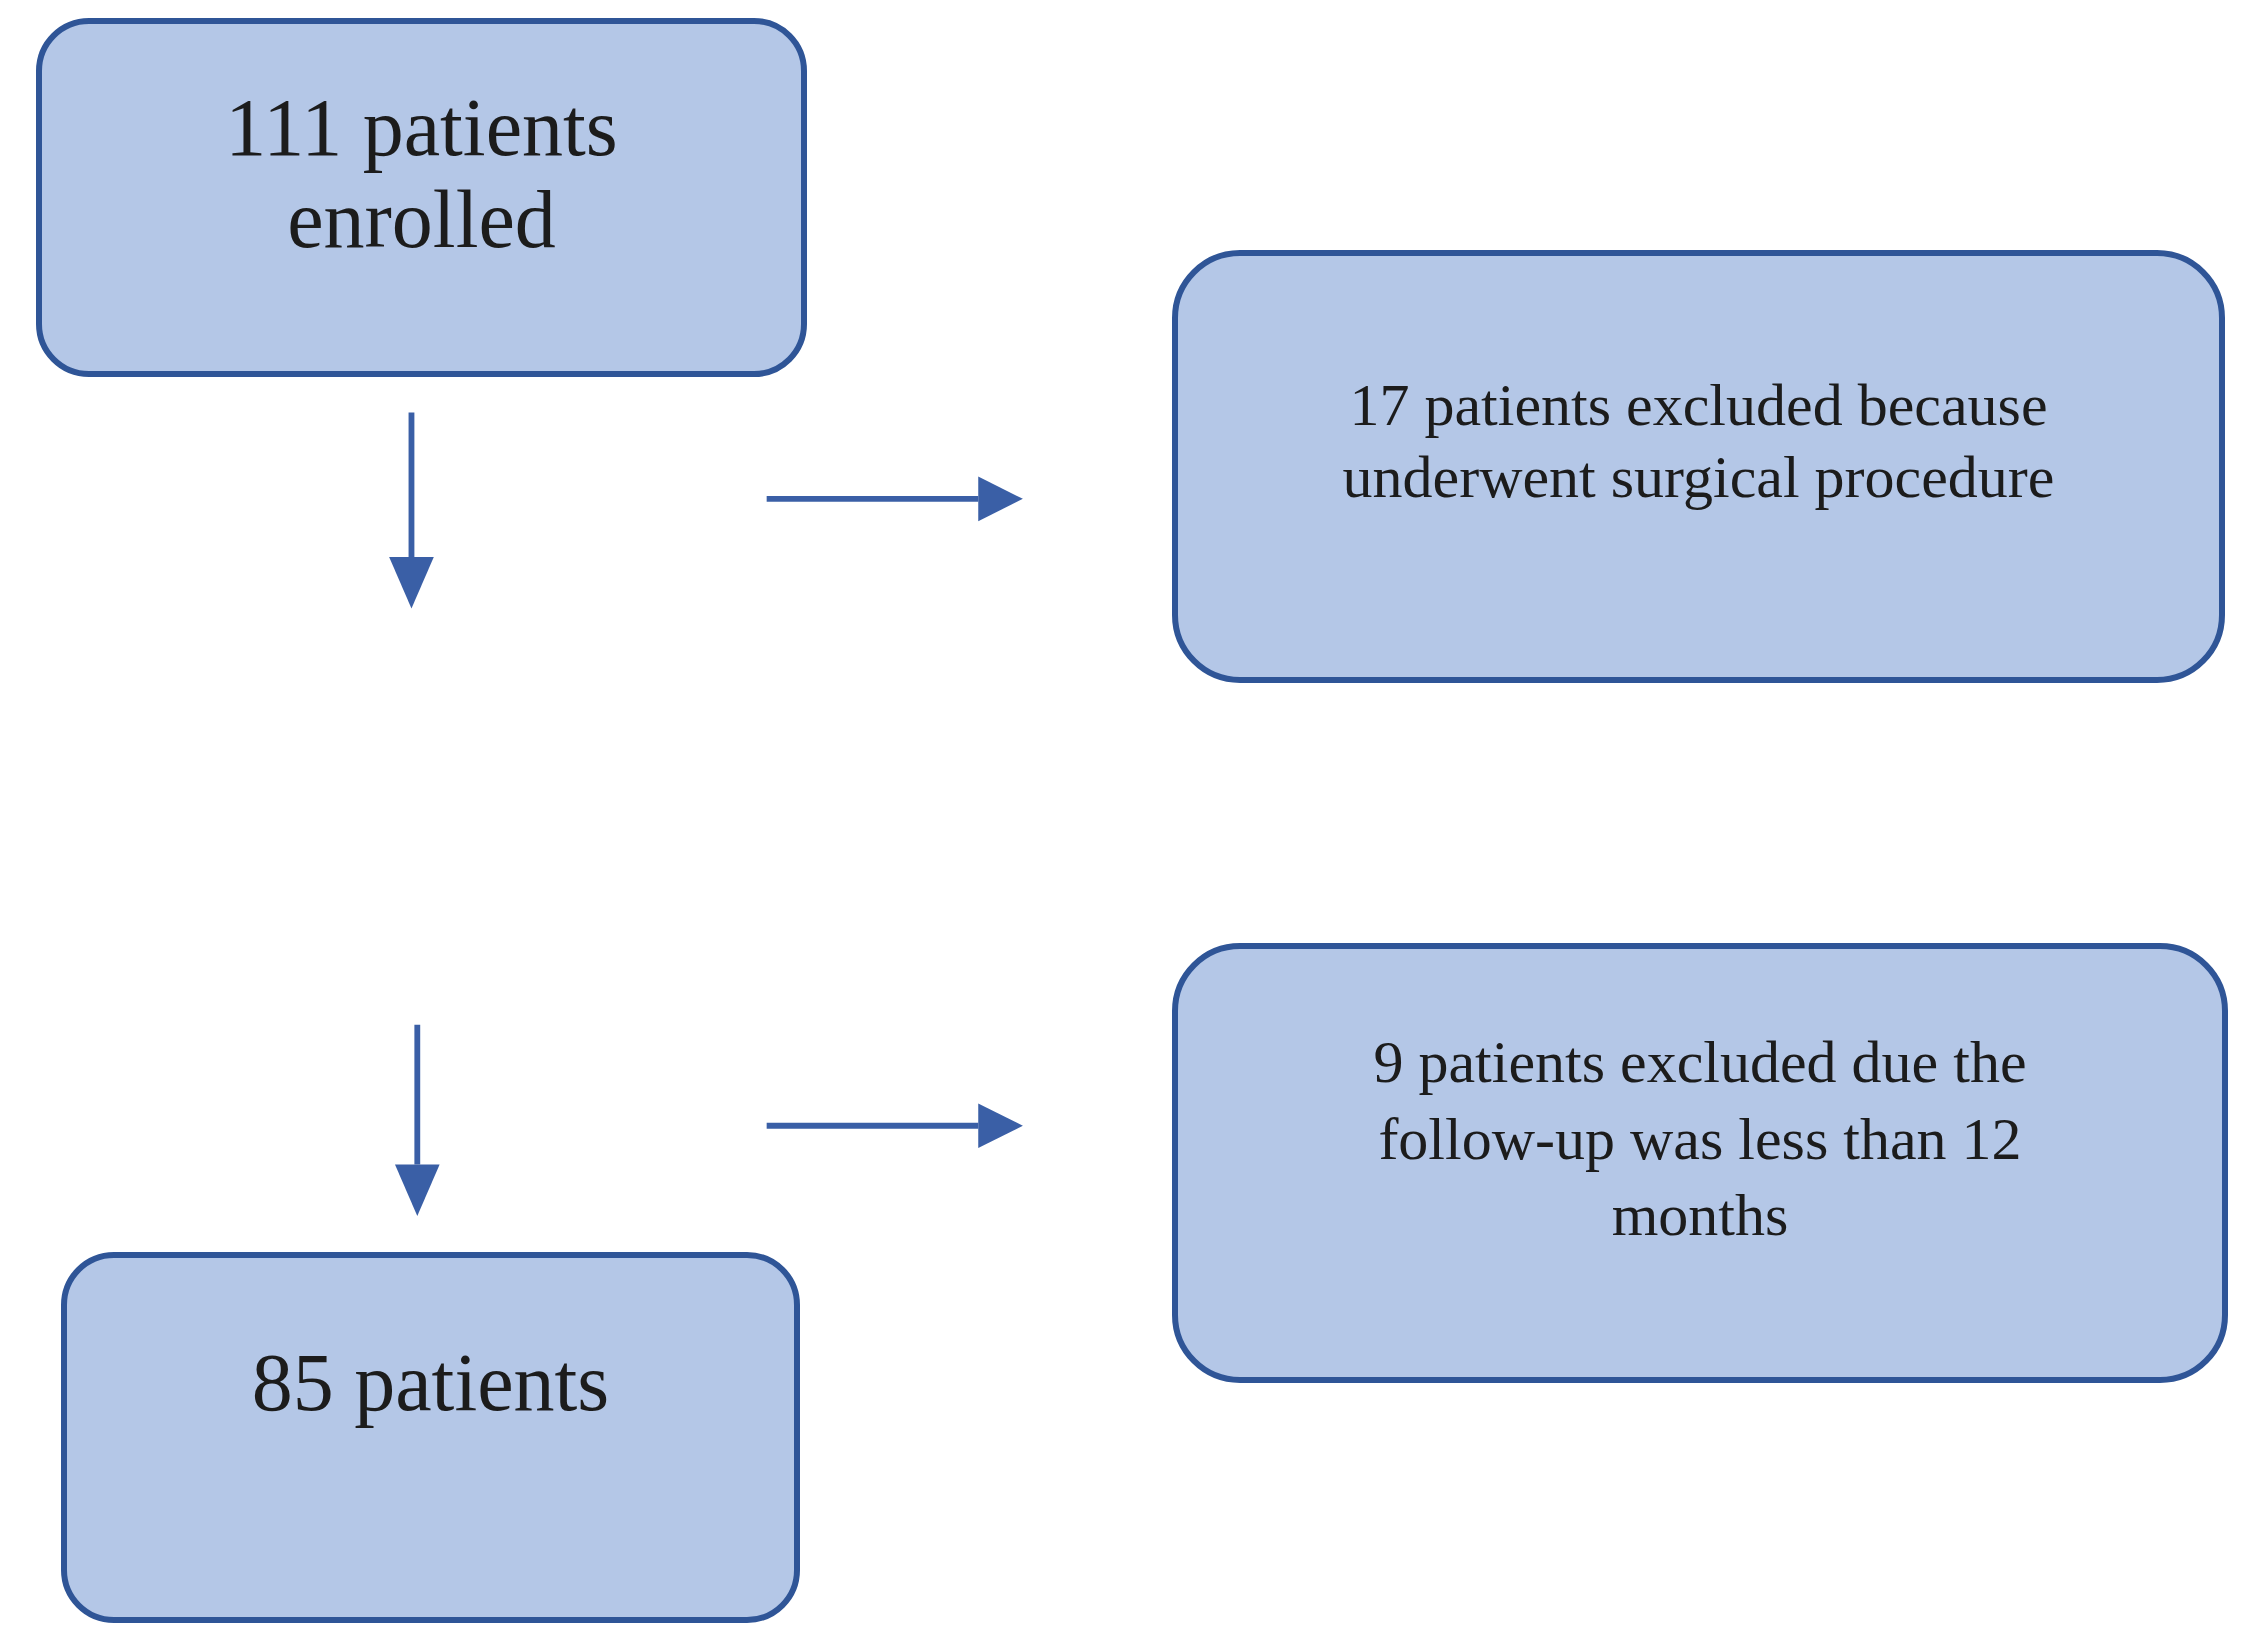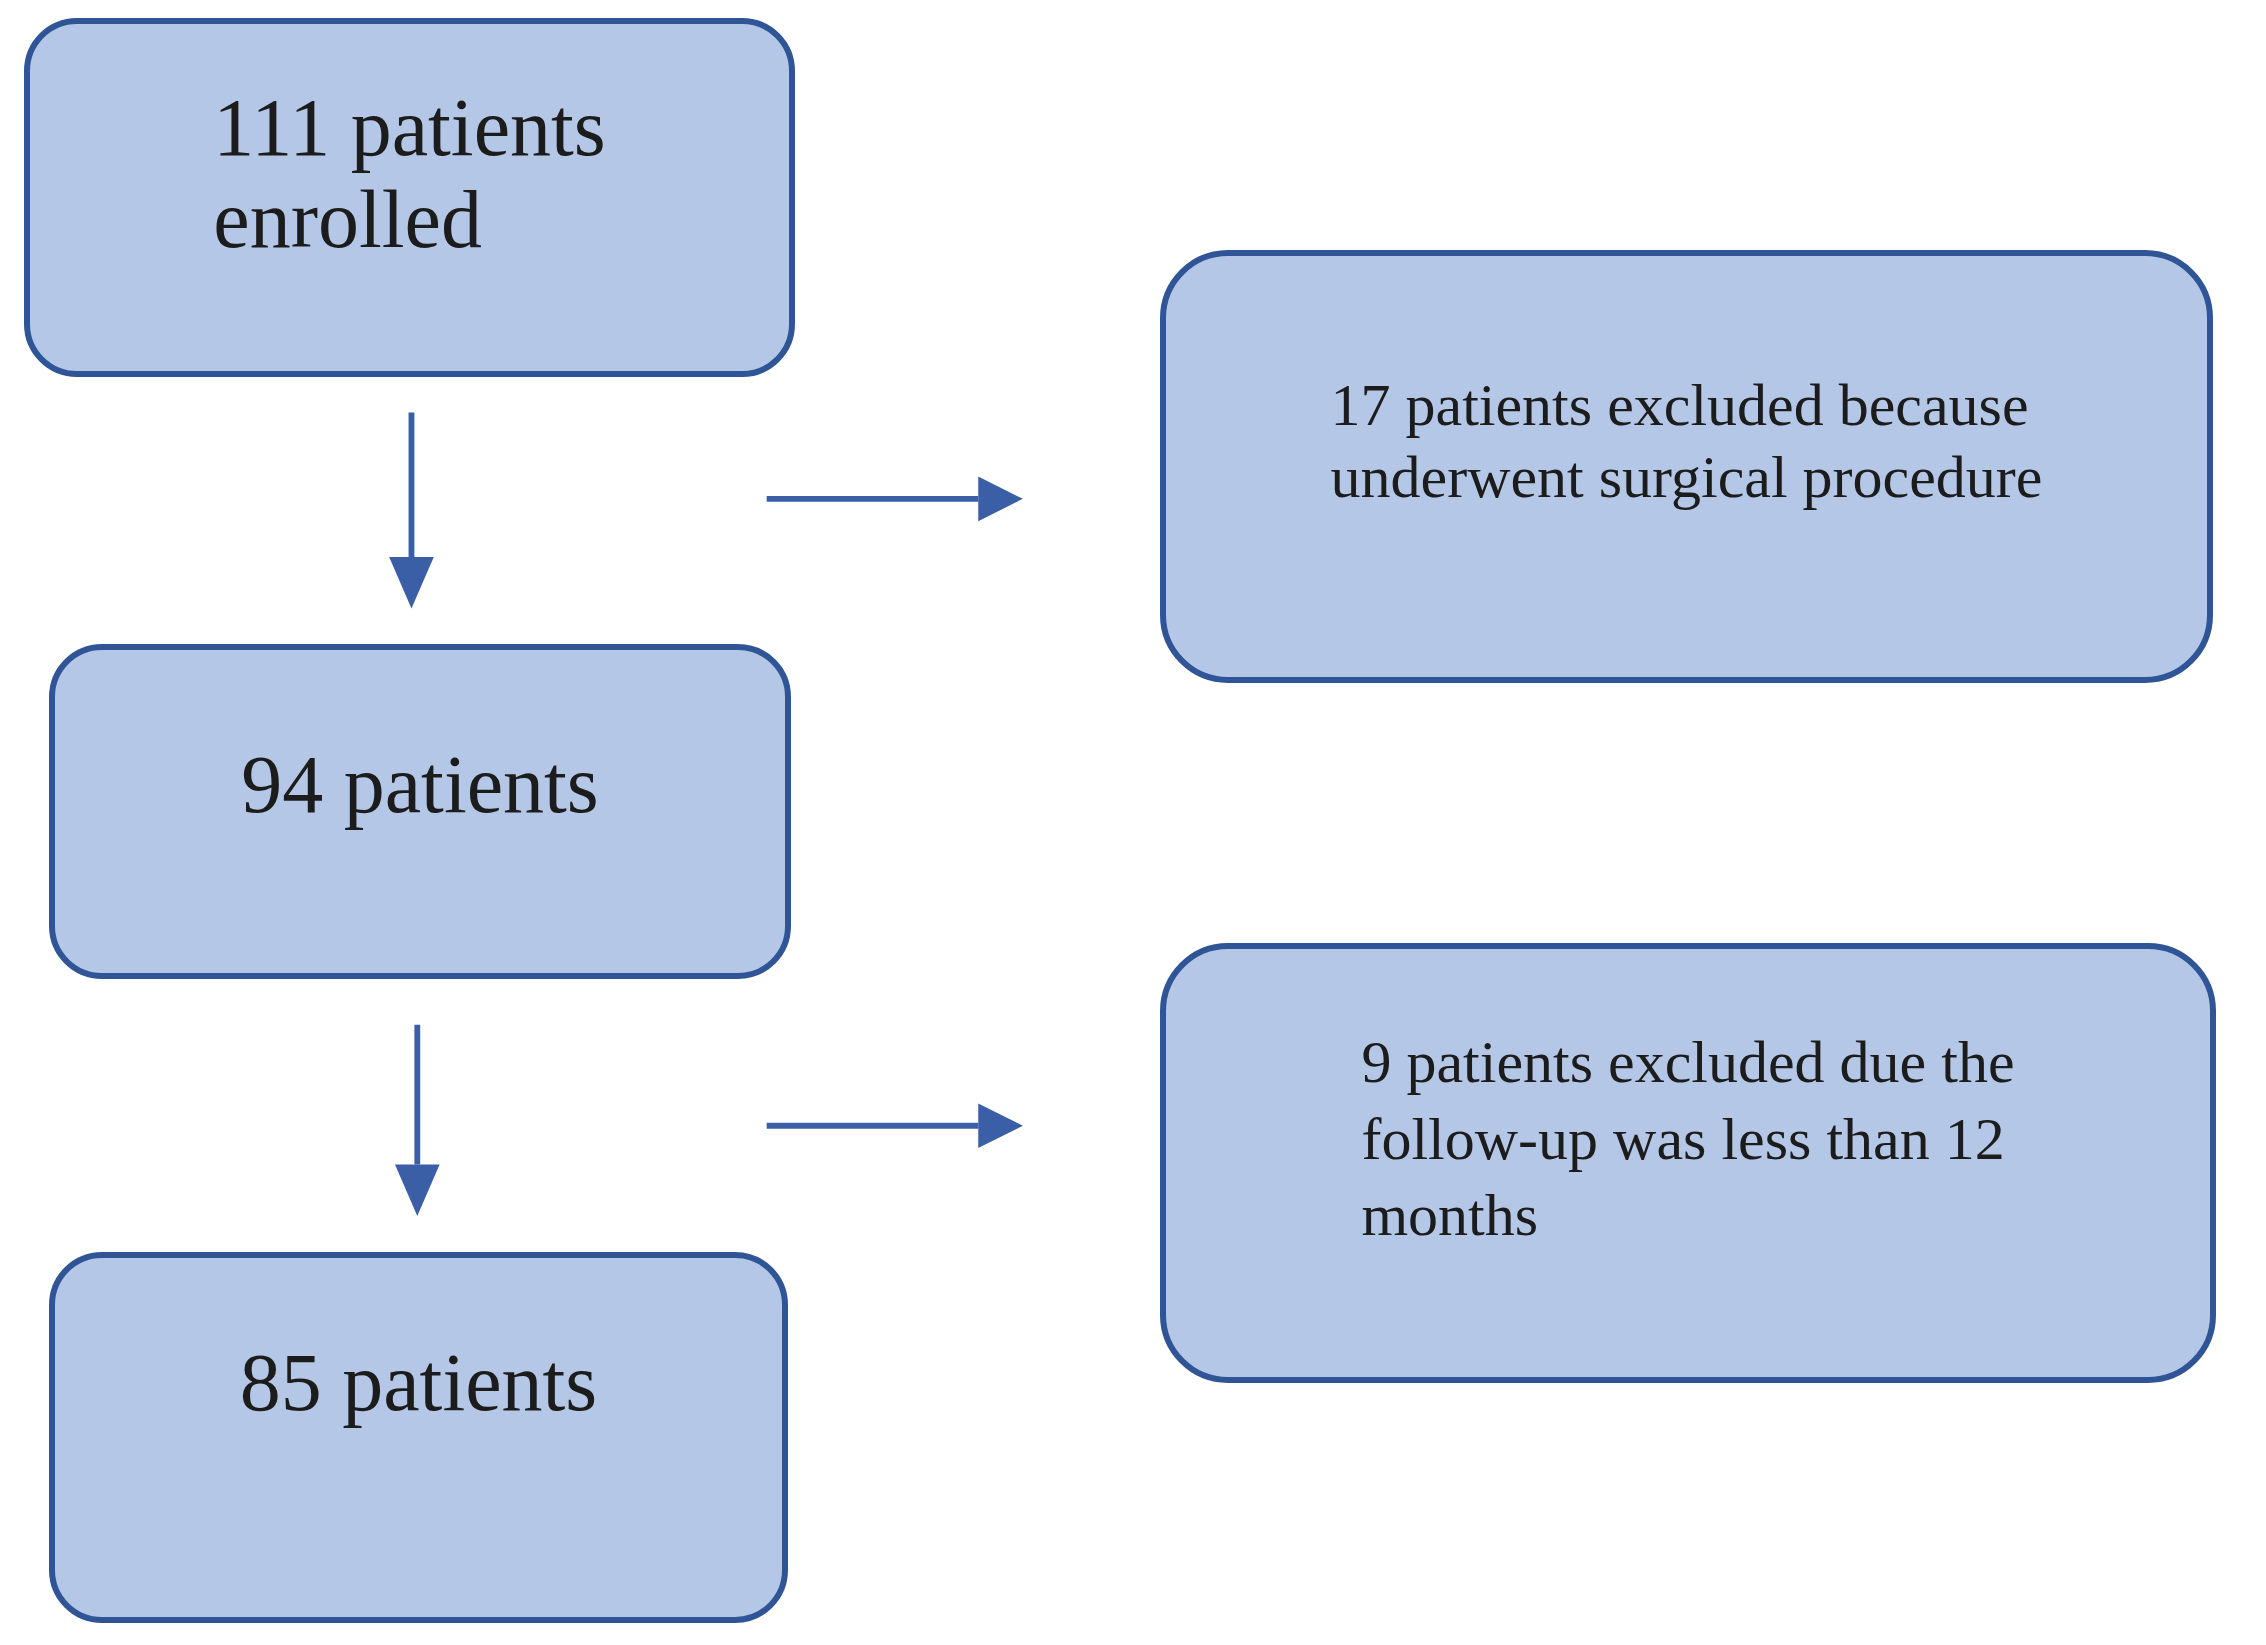--- a/index.html
+++ b/index.html
@@ -41,21 +41,22 @@
     fill: var(--arrow);
     stroke: none;
   }
   .node {
     position: absolute;
     background: var(--box-fill);
     border: 6.8px solid var(--box-border);
     display: flex;
     align-items: center;
     justify-content: center;
-    text-align: left;
+    text-align: center;
+    margin-left: 12px;
   }
   .node-text {
     white-space: pre-line;
     color: var(--text);
     display: block;
   }
   
   .node--enrolled {
     left: 24px; top: 17.5px; width: 771px; height: 359px;
     border-radius: 53px;
@@ -124,23 +125,20 @@
   <div class="node node--enrolled">
     <span class="node-text">111 patients
 enrolled</span>
   </div>
 
   <div class="node node--excl17">
     <span class="node-text">17 patients excluded because
 underwent surgical procedure</span>
   </div>
 
-  <div class="node node--p94">
-    <span class="node-text">94 patients</span>
-  </div>
 
   <div class="node node--excl9">
     <span class="node-text">9 patients excluded due the
 follow-up was less than 12
 months</span>
   </div>
 
   <div class="node node--p85">
     <span class="node-text">85 patients</span>
   </div>

